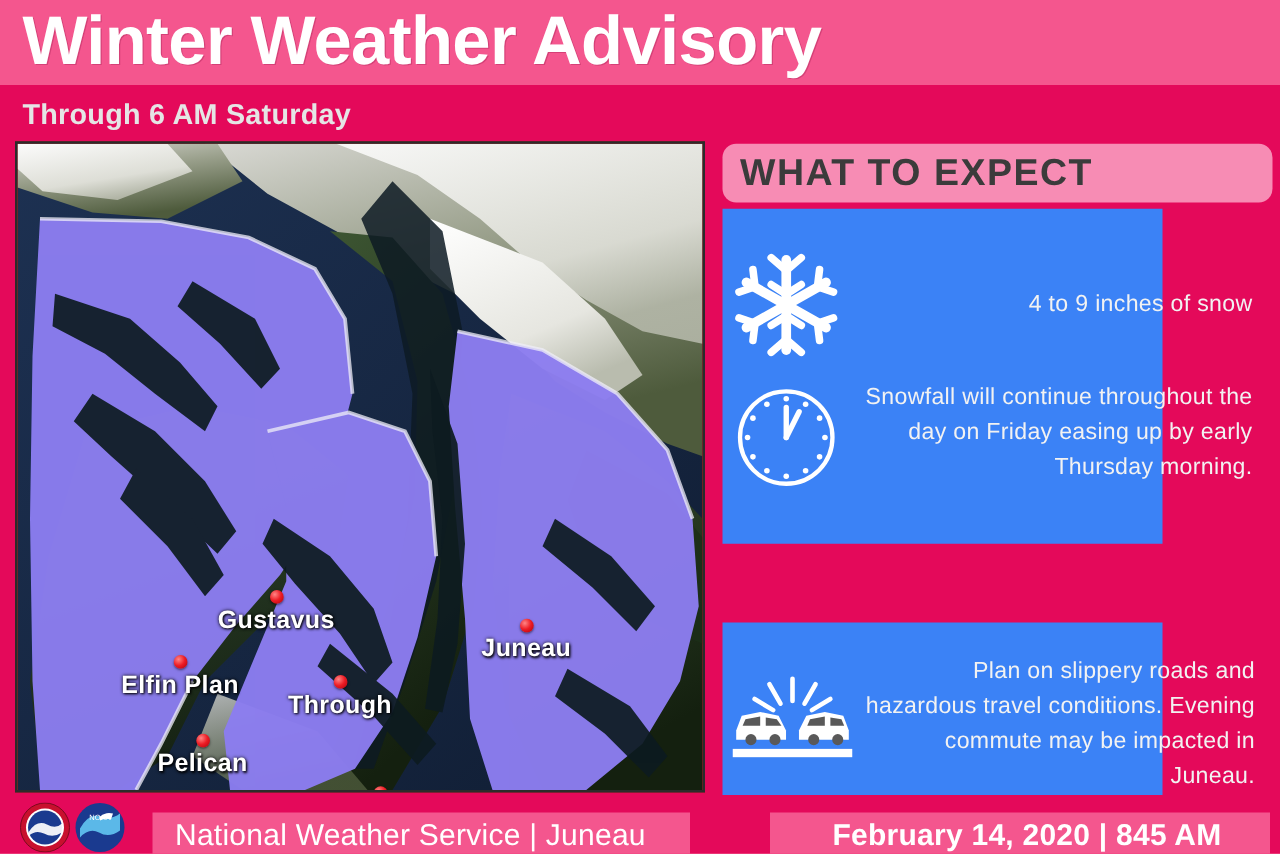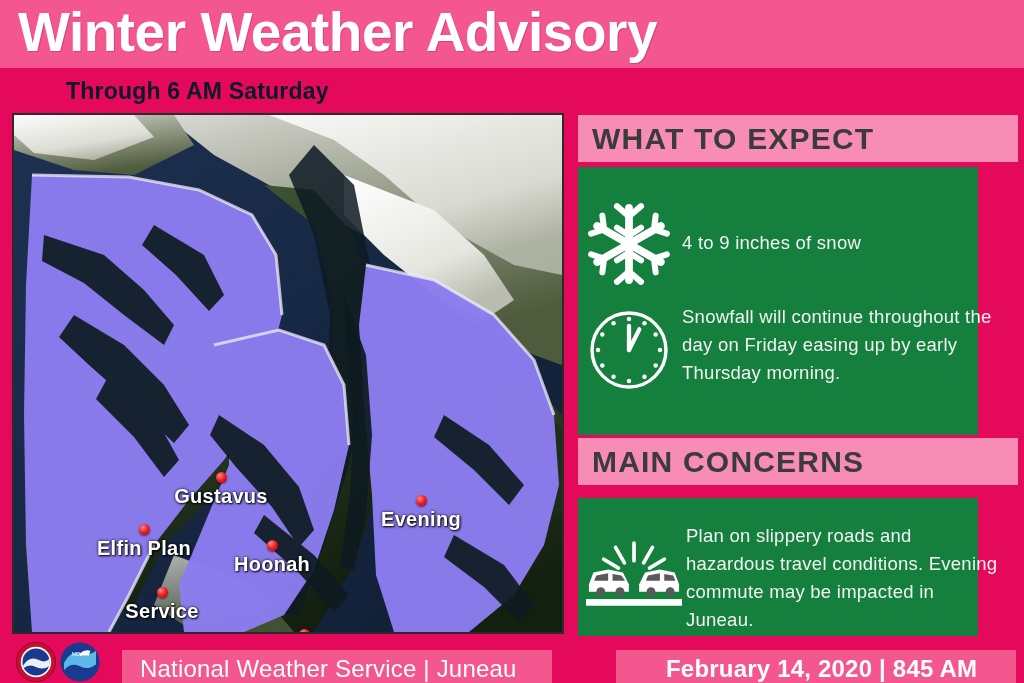--- a/index.html
+++ b/index.html
@@ -24,22 +24,22 @@
     color:#ffffff;letter-spacing:-0.5px;
     white-space:nowrap;
     text-shadow:1px 1px 0 rgba(120,0,50,.25);
   }
   .hdr-sub-band{
     position:absolute;left:0;top:68px;width:1024px;height:44px;
     background:#e4095a;
   }
   .hdr-sub{
     position:absolute;left:18px;top:68px;height:44px;
-    font-size:23px;line-height:46px;font-weight:bold;color:#0f172a;
-    letter-spacing:.2px;white-space:nowrap;margin-left:48px;
+    font-size:23px;line-height:46px;font-weight:bold;color:#e5e5e5;
+    letter-spacing:.2px;white-space:nowrap;
   }
 
   
   .map-frame{
     position:absolute;left:12px;top:113px;width:552px;height:521px;
     border:2px solid #2b2b2b;
     box-sizing:border-box;
     overflow:hidden;
     background:#b91c1c;
   }
@@ -62,30 +62,32 @@
     white-space:nowrap;
     text-shadow:0 0 3px rgba(0,0,0,.95), 1px 1px 2px rgba(0,0,0,.9);
     letter-spacing:.3px;
   }
 
   
   .sec-head{
     position:absolute;left:578px;width:440px;height:47px;
     background:#f78cb4;
     box-sizing:border-box;
+    border-radius:11px;
   }
   .sec-head span{
     position:absolute;left:14px;top:0;height:47px;
     line-height:48px;font-size:30px;font-weight:bold;color:#3b3b3b;
     letter-spacing:1.2px;white-space:nowrap;
   }
   .sec-body{
-    position:absolute;left:578px;width:400px;
-    background:#15803d;
+    position:absolute;left:578px;width:352px;
+    background:#3b82f6;
     box-sizing:border-box;
+    text-align:right;
   }
   .row{position:absolute;left:0;width:440px;display:block;}
   .row-icon{
     position:absolute;left:8px;top:0;width:86px;height:86px;
   }
   .row-text{
     position:absolute;left:104px;
     width:320px;
     font-size:18.5px;line-height:28px;color:#f2f2f2;
     letter-spacing:.25px;
@@ -210,33 +212,33 @@
     <div class="city" style="left:207px;top:362px;">
       <span class="city-dot"></span>
       <span class="city-label">Gustavus</span>
     </div>
     <div class="city" style="left:130px;top:414px;">
       <span class="city-dot"></span>
       <span class="city-label">Elfin Plan</span>
     </div>
     <div class="city" style="left:258px;top:430px;">
       <span class="city-dot"></span>
-      <span class="city-label">Hoonah</span>
+      <span class="city-label">Through</span>
     </div>
     <div class="city" style="left:148px;top:477px;">
       <span class="city-dot"></span>
-      <span class="city-label">Service</span>
+      <span class="city-label">Pelican</span>
     </div>
     <div class="city" style="left:290px;top:519px;">
       <span class="city-dot"></span>
 
     </div>
     <div class="city" style="left:407px;top:385px;">
       <span class="city-dot"></span>
-      <span class="city-label">Evening</span>
+      <span class="city-label">Juneau</span>
     </div>
   </div>
 
   <div class="sec-head" style="top:115px;">
     <span>WHAT TO EXPECT</span>
   </div>
   <div class="sec-body" style="top:167px;height:268px;">
 
     <div class="row" style="top:34px;">
       <div class="row-icon">
@@ -290,23 +292,20 @@
           <g stroke="#ffffff" stroke-width="5" stroke-linecap="round">
             <line x1="50" y1="50" x2="50" y2="22"></line>
             <line x1="50" y1="50" x2="62" y2="26"></line>
           </g>
         </svg>
       </div>
       <div class="row-text" style="top:-4px;">Snowfall will continue throughout the day on Friday easing up by early Thursday morning.</div>
     </div>
   </div>
 
-  <div class="sec-head" style="top:438px;">
-    <span>MAIN CONCERNS</span>
-  </div>
   <div class="sec-body" style="top:498px;height:146px;">
 
     <div class="row" style="top:26px;">
       <div class="row-icon" style="top:14px;width:96px;height:72px;">
         <svg width="96" height="72" viewBox="0 0 130 96">
           <g stroke="#ffffff" stroke-width="5" stroke-linecap="round">
             <line x1="65" y1="30" x2="65" y2="6"></line>
             <line x1="52" y1="33" x2="40" y2="12"></line>
             <line x1="78" y1="33" x2="90" y2="12"></line>
             <line x1="44" y1="40" x2="24" y2="28"></line>

